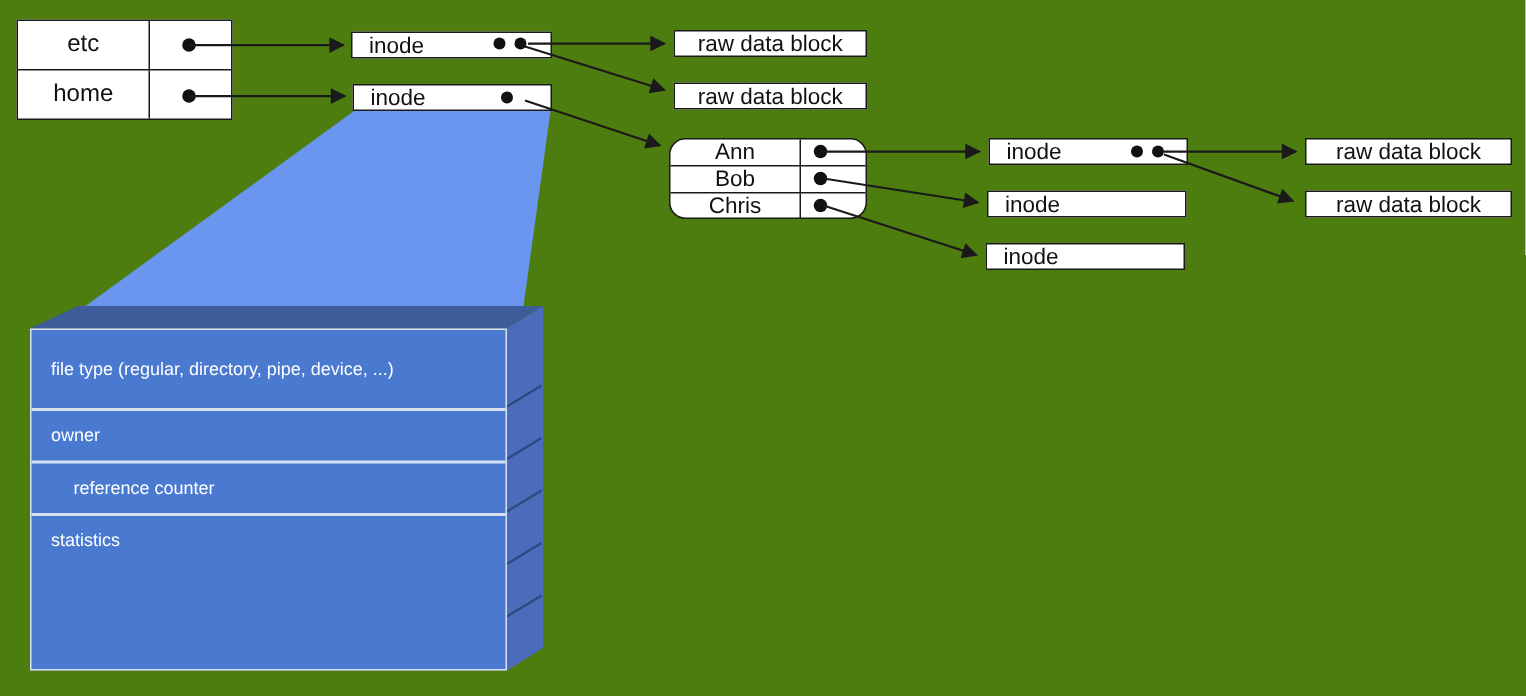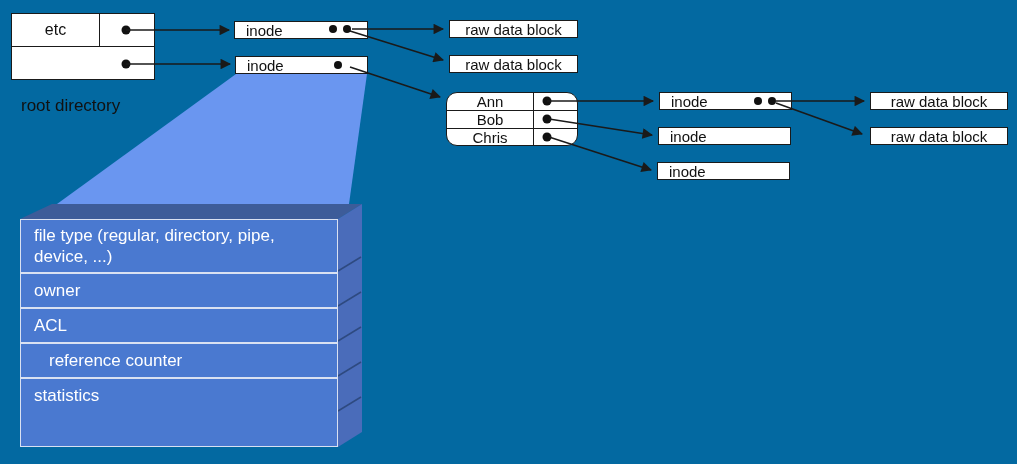--- a/index.html
+++ b/index.html
@@ -1,17 +1,17 @@
 <!DOCTYPE html>
 <html><head>
 <meta charset="utf-8">
 <style>
   html,body{margin:0;padding:0;background:#ffffff;}
   #stage{
-    position:relative;width:1017px;height:464px;background:#0369a1;overflow:hidden;
+    position:relative;width:1017px;height:464px;background:#4d7c0f;overflow:hidden;
     font-family:"Liberation Sans",sans-serif;
   }
   #underlay,#overlay{position:absolute;left:0;top:0;width:1017px;height:464px;}
   #overlay{pointer-events:none;}
 
   
   .box{
     position:absolute;background:#ffffff;border:1.6px solid #1a1a1a;box-sizing:border-box;
     display:flex;align-items:center;font-size:15px;color:#111111;line-height:1;
   }
@@ -33,21 +33,21 @@
     position:absolute;left:21px;top:96px;font-size:17px;color:#111111;
   }
 
   
   #inode-face{
     position:absolute;left:20px;top:219px;width:318px;height:228px;box-sizing:border-box;
     background:#4a79d0;border:1.5px solid #d9e1f2;display:flex;flex-direction:column;
   }
   .field-row{
     box-sizing:border-box;display:flex;align-items:center;flex-wrap:wrap;
-    padding-left:13px;padding-right:10px;color:#ffffff;font-size:17px;line-height:21px;
+    padding-left:13px;padding-right:10px;color:#ffffff;font-size:12px;line-height:21px;
   }
   .field-row + .field-row{border-top:2px solid #d9e1f2;}
 </style>
 </head>
 <body>
 
 <div id="stage">
 
   <svg id="underlay" viewBox="0 0 1017 464" xmlns="http://www.w3.org/2000/svg">
     <polygon points="236,74 367,74 349,204 57,204" fill="#6a96f0"></polygon>
@@ -58,23 +58,23 @@
       <line x1="338" y1="306" x2="361" y2="292"></line>
       <line x1="338" y1="341" x2="361" y2="327"></line>
       <line x1="338" y1="376" x2="361" y2="362"></line>
       <line x1="338" y1="411" x2="361" y2="397"></line>
     </g>
   </svg>
 
   <div id="root-table" class="dirtable">
     <div class="cell bdr bdb">etc</div>
     <div class="cell bdb"></div>
+    <div class="cell bdr">home</div>
     <div class="cell"></div>
   </div>
-  <div class="caption">root directory</div>
 
   <div class="box label-left" style="left:234px;top:21px;width:134px;height:18px;">inode</div>
   <div class="box label-left" style="left:235px;top:56px;width:133px;height:18px;">inode</div>
 
   <div class="box label-center" style="left:449px;top:20px;width:129px;height:18px;">raw data block</div>
   <div class="box label-center" style="left:449px;top:55px;width:129px;height:18px;">raw data block</div>
 
   <div id="home-table" class="dirtable">
     <div class="cell bdr bdb">Ann</div>
     <div class="cell bdb"></div>
@@ -87,21 +87,20 @@
   <div class="box label-left" style="left:659px;top:92px;width:133px;height:18px;">inode</div>
   <div class="box label-left" style="left:658px;top:127px;width:133px;height:18px;">inode</div>
   <div class="box label-left" style="left:657px;top:162px;width:133px;height:18px;">inode</div>
 
   <div class="box label-center" style="left:870px;top:92px;width:138px;height:18px;">raw data block</div>
   <div class="box label-center" style="left:870px;top:127px;width:138px;height:18px;">raw data block</div>
 
   <div id="inode-face">
     <div class="field-row" style="height:52px;">file type (regular, directory, pipe, device, ...)</div>
     <div class="field-row" style="height:35px;">owner</div>
-    <div class="field-row" style="height:35px;">ACL</div>
     <div class="field-row" style="height:35px;padding-left:28px;">reference counter</div>
     <div class="field-row" style="height:35px;">statistics</div>
   </div>
 
   <svg id="overlay" viewBox="0 0 1017 464" xmlns="http://www.w3.org/2000/svg">
     <defs>
       <marker id="arrow" viewBox="0 0 10 10" refX="9" refY="5" markerWidth="8" markerHeight="7" orient="auto-start-reverse">
         <path d="M0,0 L10,5 L0,10 z" fill="#1a1a1a"></path>
       </marker>
     </defs>

